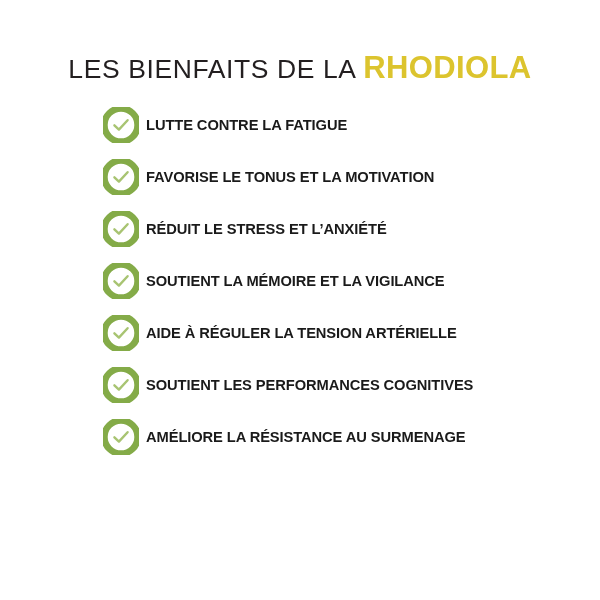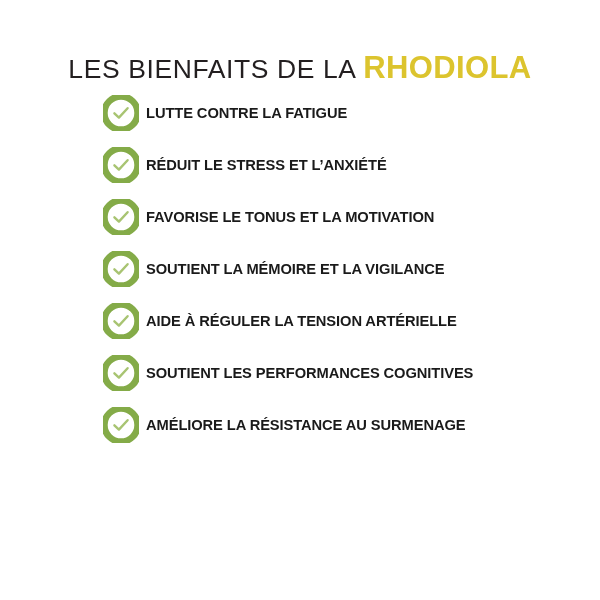--- a/index.html
+++ b/index.html
@@ -47,21 +47,21 @@
     font-weight: 700;
     letter-spacing: 0.4px;
     color: #dcc42e;
     vertical-align: baseline;
   }
 
   
   .benefits {
     position: absolute;
     left: 103px;
-    top: 95px;
+    top: 107px;
     width: 470px;
     margin: 0;
     padding: 0;
     list-style: none;
     text-align: right;
   }
   .benefit-row {
     display: flex;
     align-items: center;
     height: 36px;
@@ -113,31 +113,31 @@
     <span class="benefit-label" style="color: rgb(26, 26, 26);">LUTTE CONTRE LA FATIGUE</span>
   </li>
       <li class="benefit-row">
     <span class="check-icon">
       <svg width="36" height="36" viewBox="0 0 36 36" aria-hidden="true">
         <circle cx="18" cy="18" r="16.6" fill="none" stroke="#84ab48" stroke-width="6.6"></circle>
         <circle cx="18" cy="18" r="12.2" fill="#ffffff"></circle>
         <path d="M11.4 18.3 L15.9 22.6 L24.6 13.2" fill="none" stroke="#a8c472" stroke-width="2.4" stroke-linecap="round" stroke-linejoin="round"></path>
       </svg>
     </span>
-    <span class="benefit-label" style="color: rgb(26, 26, 26);">RÉDUIT LE STRESS ET L’ANXIÉTÉ</span>
+    <span class="benefit-label" style="color: rgb(26, 26, 26);">FAVORISE LE TONUS ET LA MOTIVATION</span>
   </li>
       <li class="benefit-row">
     <span class="check-icon">
       <svg width="36" height="36" viewBox="0 0 36 36" aria-hidden="true">
         <circle cx="18" cy="18" r="16.6" fill="none" stroke="#84ab48" stroke-width="6.6"></circle>
         <circle cx="18" cy="18" r="12.2" fill="#ffffff"></circle>
         <path d="M11.4 18.3 L15.9 22.6 L24.6 13.2" fill="none" stroke="#a8c472" stroke-width="2.4" stroke-linecap="round" stroke-linejoin="round"></path>
       </svg>
     </span>
-    <span class="benefit-label" style="color: rgb(26, 26, 26);">FAVORISE LE TONUS ET LA MOTIVATION</span>
+    <span class="benefit-label" style="color: rgb(26, 26, 26);">RÉDUIT LE STRESS ET L’ANXIÉTÉ</span>
   </li>
       <li class="benefit-row">
     <span class="check-icon">
       <svg width="36" height="36" viewBox="0 0 36 36" aria-hidden="true">
         <circle cx="18" cy="18" r="16.6" fill="none" stroke="#84ab48" stroke-width="6.6"></circle>
         <circle cx="18" cy="18" r="12.2" fill="#ffffff"></circle>
         <path d="M11.4 18.3 L15.9 22.6 L24.6 13.2" fill="none" stroke="#a8c472" stroke-width="2.4" stroke-linecap="round" stroke-linejoin="round"></path>
       </svg>
     </span>
     <span class="benefit-label" style="color: rgb(26, 26, 26);">SOUTIENT LA MÉMOIRE ET LA VIGILANCE</span>

